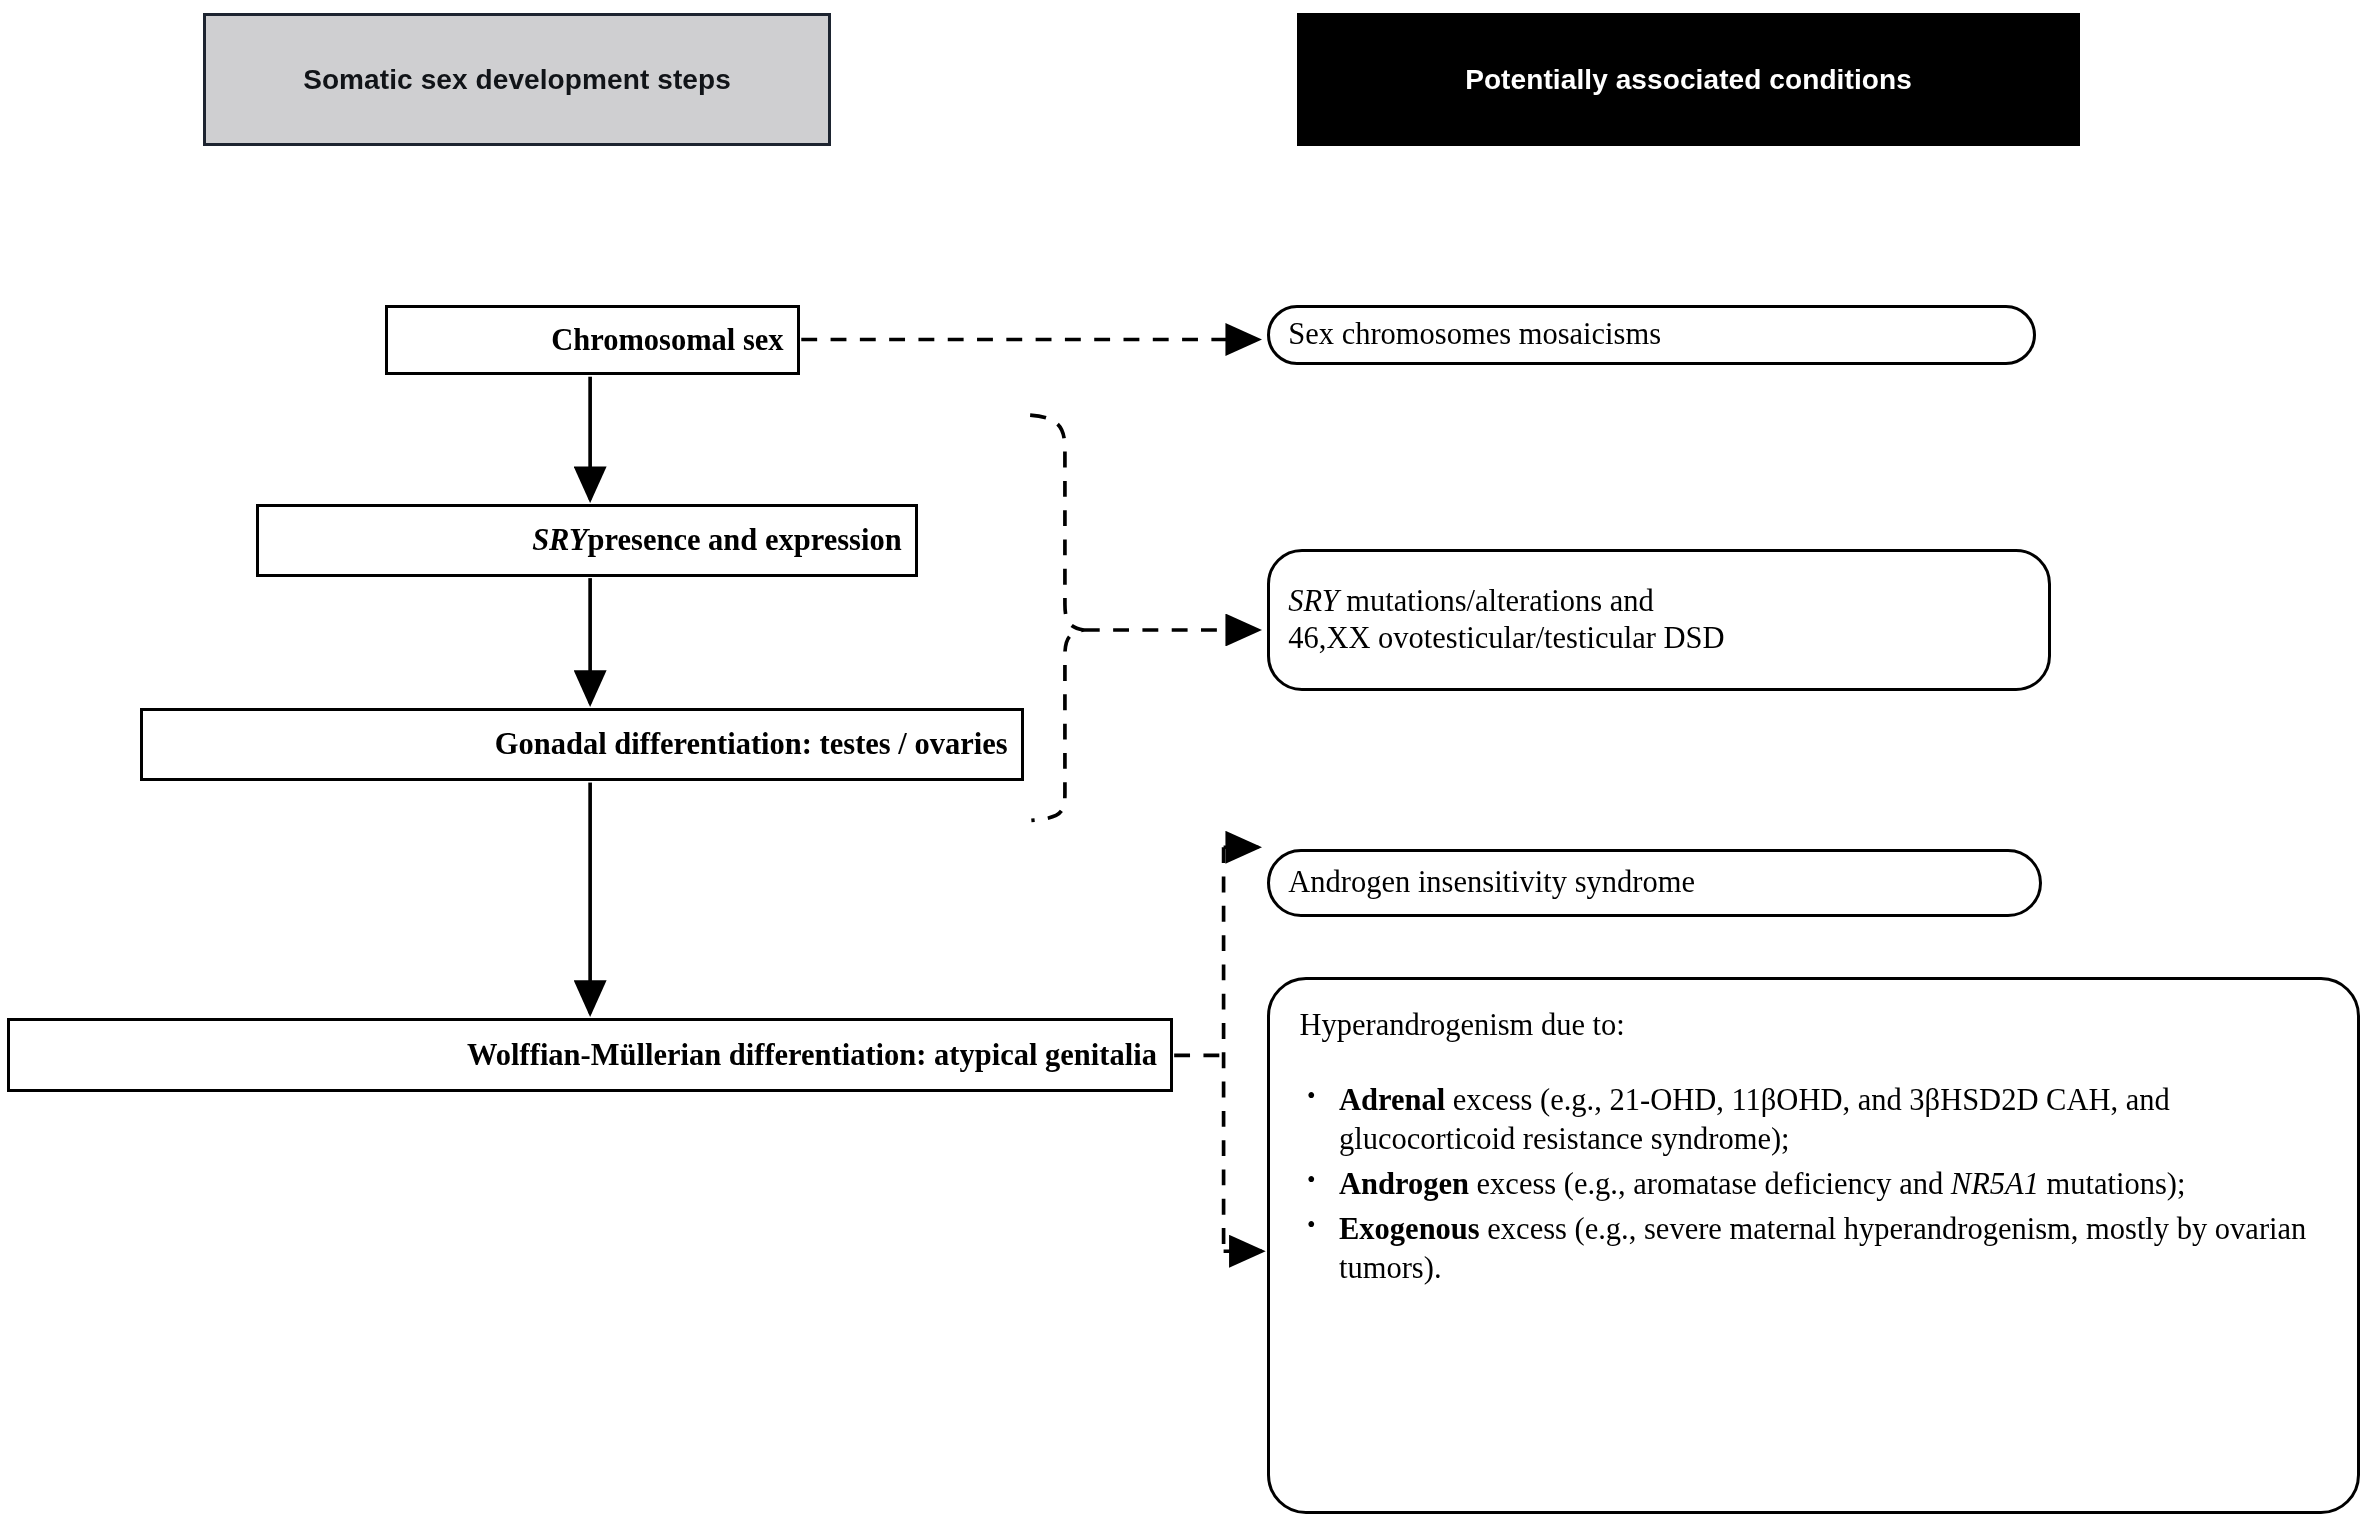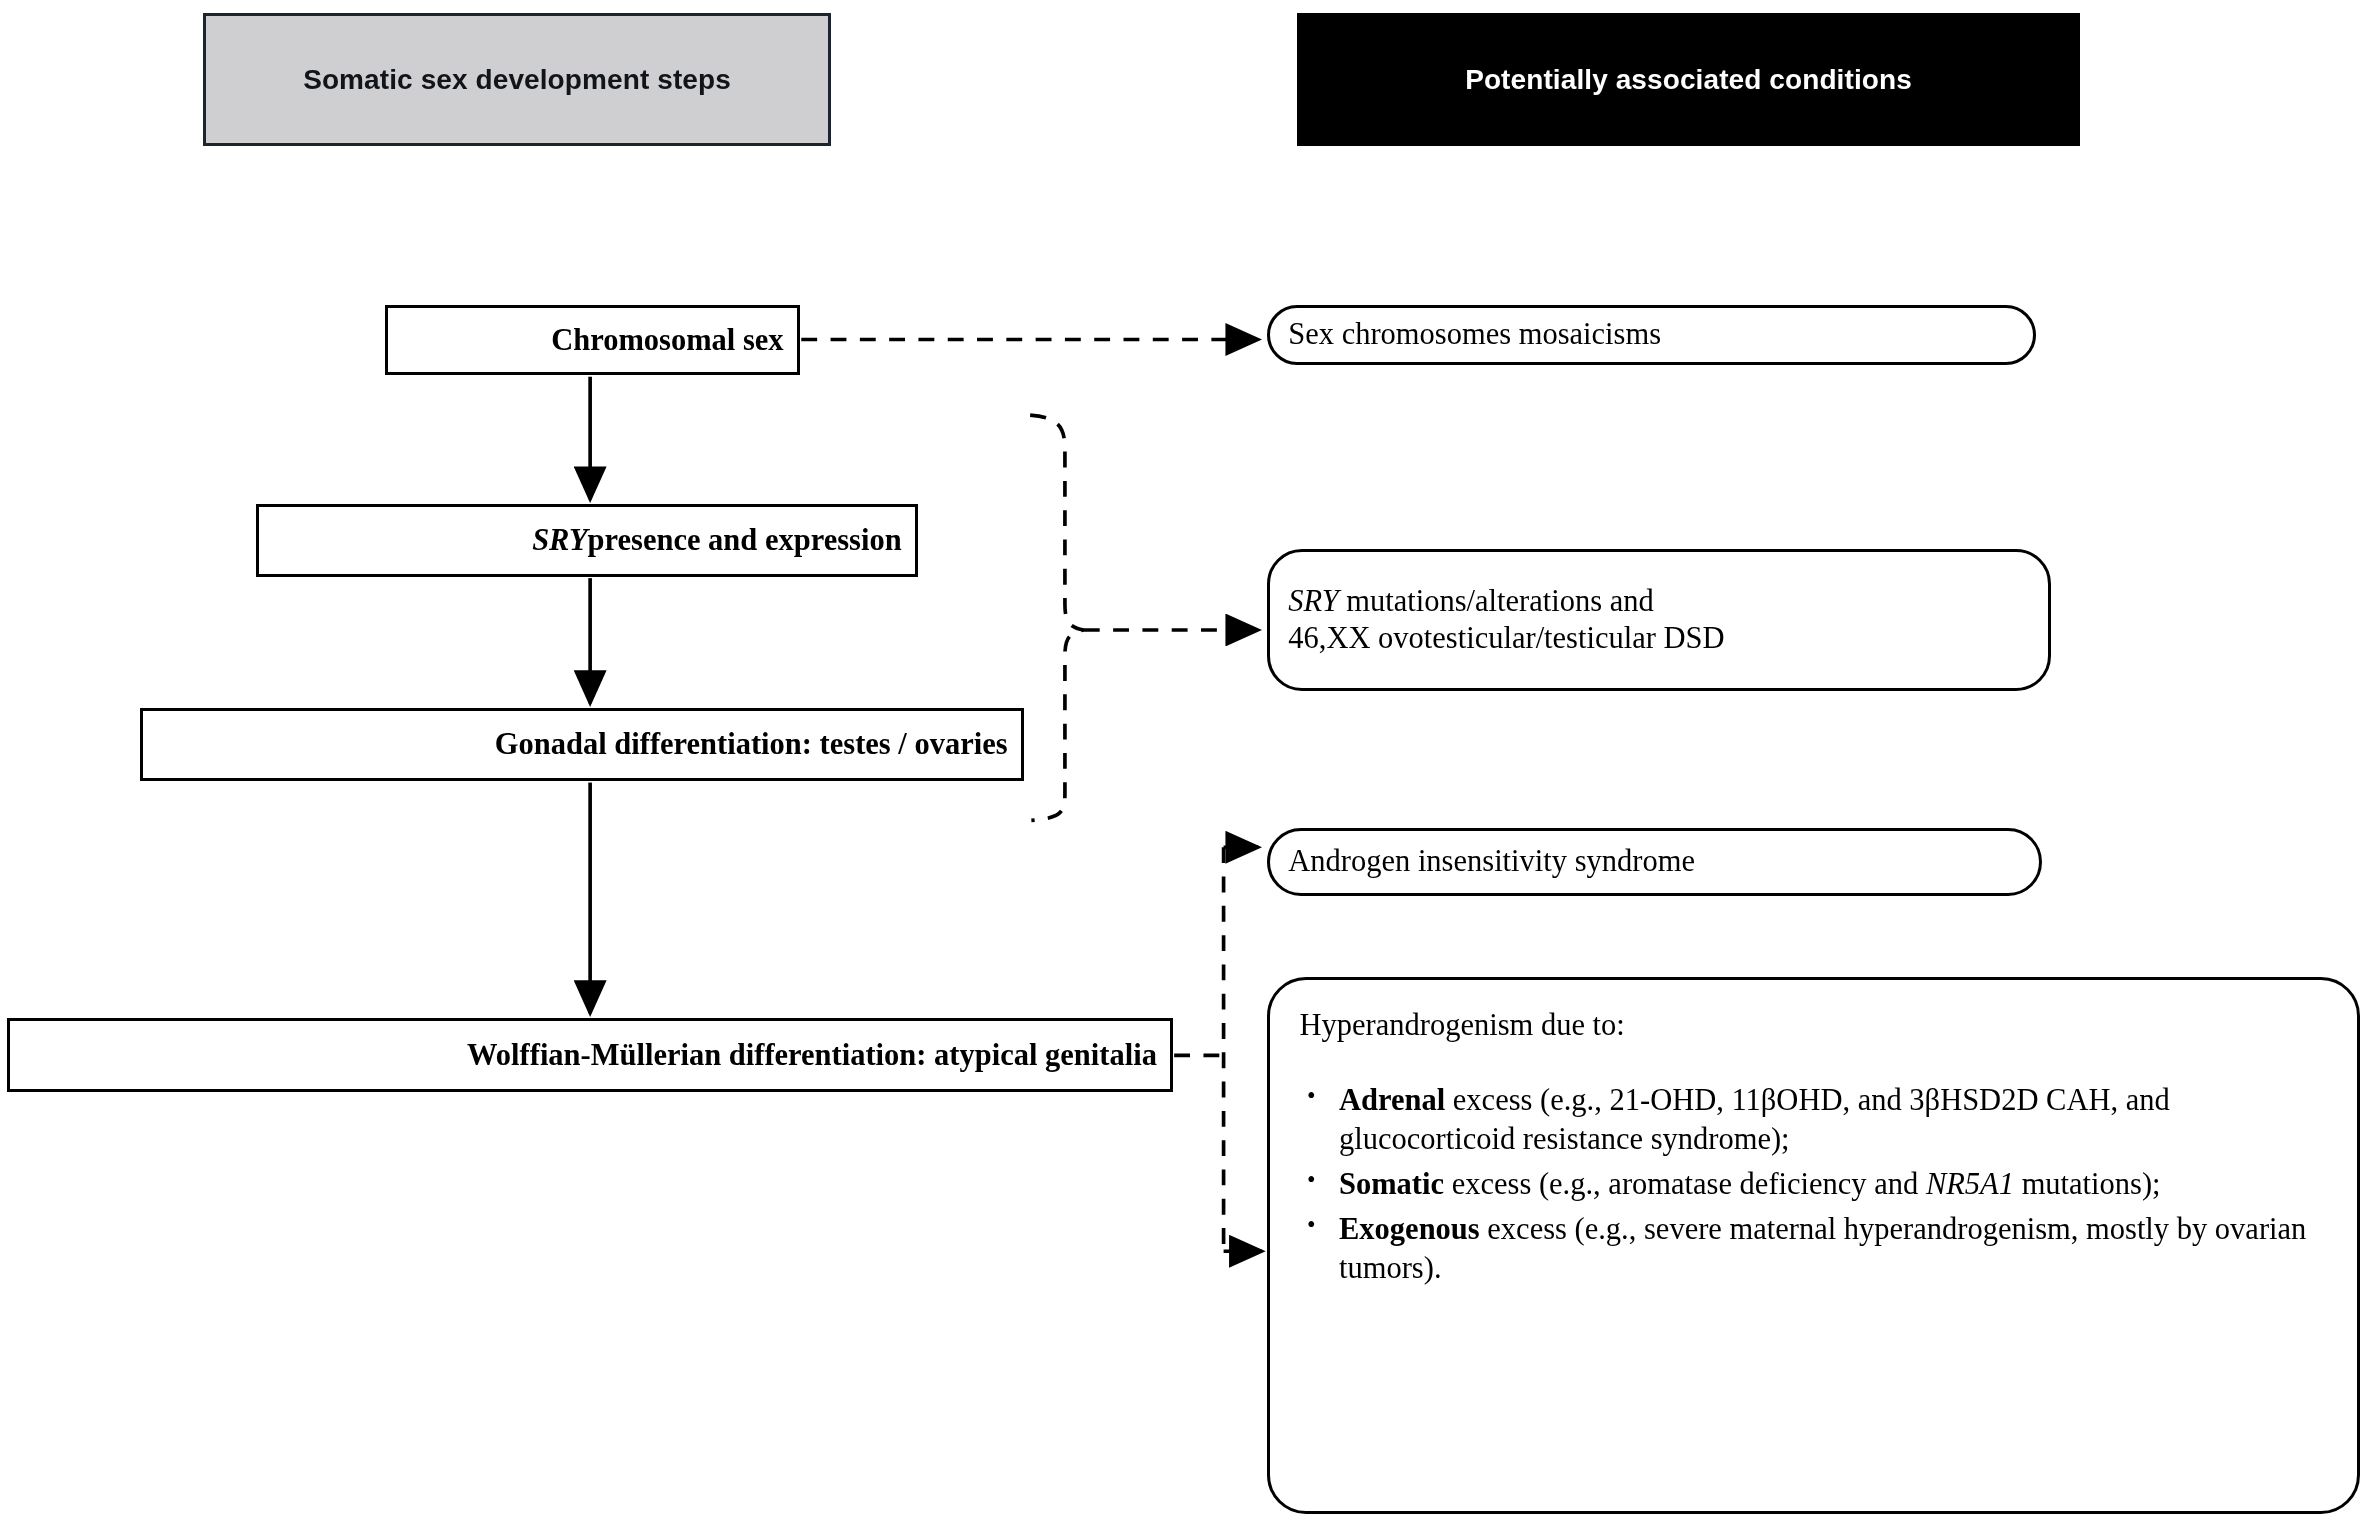--- a/index.html
+++ b/index.html
@@ -28,21 +28,21 @@
   #box-gonadal{left:140px;top:708px;width:884px;height:73px;}
   #box-wolffian{left:7.3px;top:1018px;width:1166px;height:74px;}
   .pbox i{font-style:italic;}
 
   
   .rbox{background:#ffffff;border:3.1px solid #000000;border-radius:35px;
         font-size:30.5px;color:#000;line-height:1.22;padding:8.5px 18.3px;
         display:flex;flex-direction:column;justify-content:center;}
   #cond-mosaicism{left:1267px;top:305px;width:769px;height:60px;}
   #cond-sry{left:1267px;top:549px;width:784px;height:142px;}
-  #cond-ais{left:1267px;top:828px;width:775px;height:68px;}
+  #cond-ais{left:1267px;top:849px;width:775px;height:68px;}
   #cond-hyper{left:1267px;top:977px;width:1093px;height:537px;
               border-radius:39px;padding:18.3px 21px 13.4px 21px;
               justify-content:flex-start;}
   .rbox i{font-style:italic;}
 
   
   .hyper-lead{font-size:30.5px;margin:8.5px 0 0 8.5px;}
   ul.hyper-list{list-style:none;margin:37px 0 0 0;padding:0;}
   ul.hyper-list li{position:relative;padding-left:48px;font-size:30.5px;
                    line-height:1.28;margin-bottom:6.1px;}
@@ -141,20 +141,20 @@
   <span>Androgen insensitivity syndrome</span>
 </div>
 
 <div class="abs rbox" id="cond-hyper">
   <div class="hyper-lead">Hyperandrogenism due to:</div>
   <ul class="hyper-list">
     <li>
       <b>Adrenal</b><span> excess (e.g., 21-OHD, 11βOHD, and 3βHSD2D CAH, and glucocorticoid resistance syndrome);</span>
     </li>
     <li>
-      <b>Somatic</b><span> excess (e.g., aromatase deficiency and </span><i>NR5A1</i><span> mutations);</span>
+      <b>Androgen</b><span> excess (e.g., aromatase deficiency and </span><i>NR5A1</i><span> mutations);</span>
     </li>
     <li>
       <b>Exogenous</b><span> excess (e.g., severe maternal hyperandrogenism, mostly by ovarian tumors).</span>
     </li>
   </ul>
 </div>
 
 
 </body></html>

